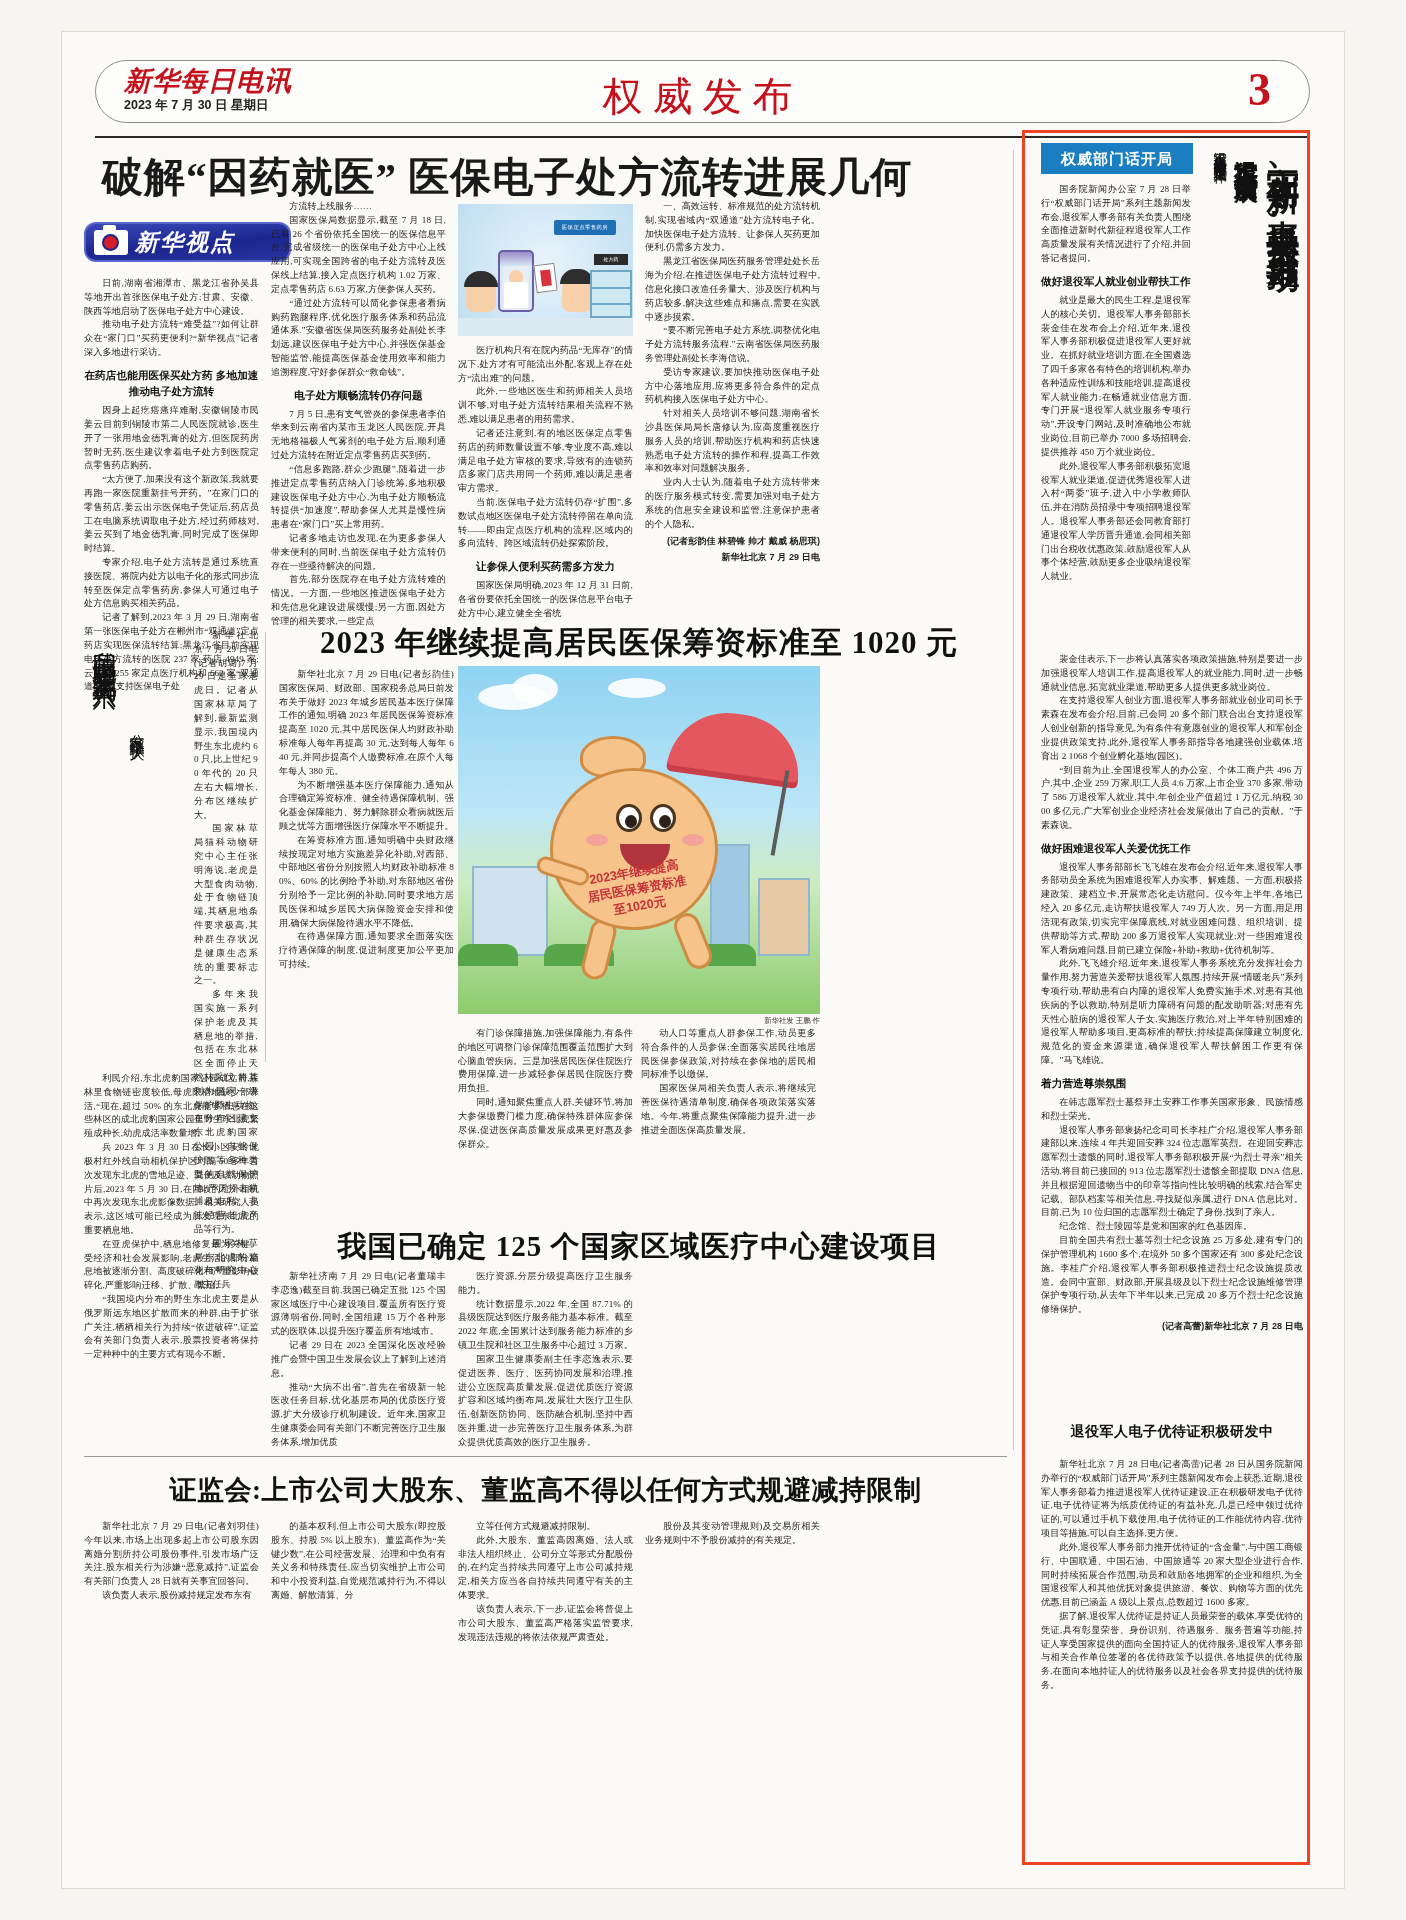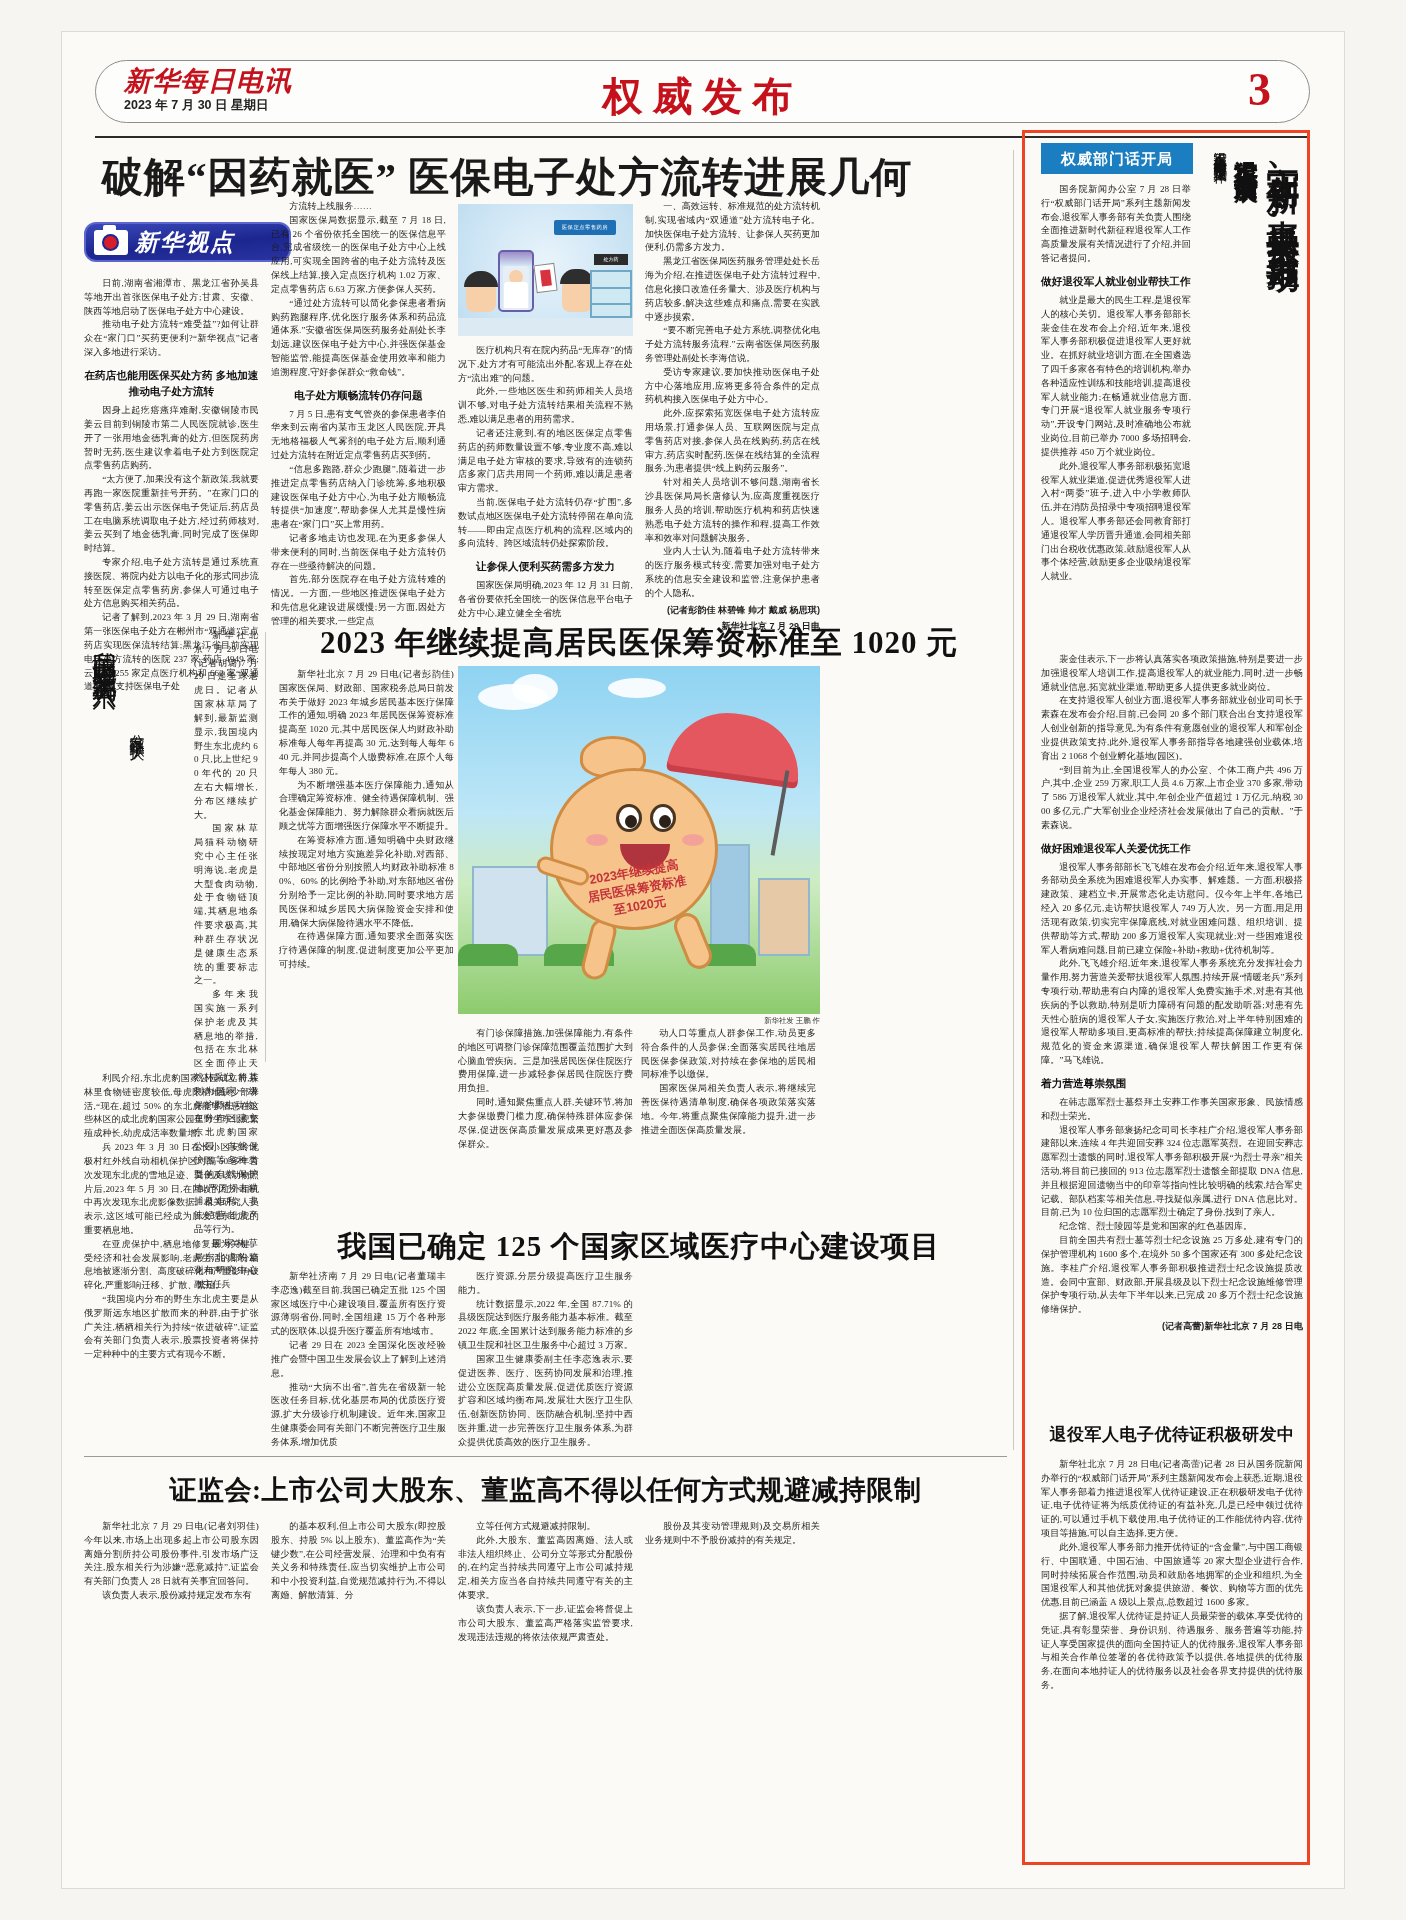--- a/index.html
+++ b/index.html
@@ -50,21 +50,21 @@
     font-family: "Liberation Sans", sans-serif;
     font-weight: bold;
     margin-top: 2px;
     white-space: nowrap;
   }
   .mast-title {
     position: absolute; left: 0; right: 0; top: 8px;
     text-align: center;
     color: #c4111b;
     font-size: 40px;
-    font-weight: bold;
+    font-weight: normal;
     letter-spacing: 10px;
     font-family: "Liberation Serif", serif;
   }
   .mast-page {
     position: absolute; right: 38px; top: 2px;
     color: #c4111b;
     font-size: 46px;
     font-weight: bold;
     font-family: "Liberation Serif", serif;
   }
@@ -254,21 +254,21 @@
     font-size: 13.5px; color: #111;
     letter-spacing: 1px; line-height: 1.1;
     margin-right: 6px; height: 400px;
     font-family: "Liberation Sans", sans-serif;
   }
   .rb-c1 { position: absolute; left: 16px; top: 50px;  width: 150px; }
   .rb-c2 { position: absolute; left: 16px; top: 520px; width: 262px; }
 
   .rb-title2 {
     position: absolute; left: 16px; top: 1290px; width: 262px;
-    font-size: 17px; font-weight: bold; text-align: center;
+    font-size: 14px; font-weight: bold; text-align: center;
     color: #111; letter-spacing: 0.5px;
     font-family: "Liberation Serif", serif;
     white-space: nowrap;
   }
   .rb-c3 { position: absolute; left: 16px; top: 1325px; width: 262px; }
 
   
   .a2-vhead {
     position: absolute; left: 26px; top: 600px;
     display: flex; flex-direction: row;
@@ -462,21 +462,20 @@
       <p>当前,医保电子处方流转仍存“扩围”,多数试点地区医保电子处方流转停留在单向流转——即由定点医疗机构的流程,区域内的多向流转、跨区域流转仍处探索阶段。</p>
       <div class="sub-head">让参保人便利买药需多方发力</div>
       <p>国家医保局明确,2023 年 12 月 31 日前,各省份要依托全国统一的医保信息平台电子处方中心,建立健全全省统</p>
     </div>
 
     <div class="a1-c4 col-text">
       <p>一、高效运转、标准规范的处方流转机制,实现省域内“双通道”处方流转电子化。加快医保电子处方流转、让参保人买药更加便利,仍需多方发力。</p>
       <p>黑龙江省医保局医药服务管理处处长岳海为介绍,在推进医保电子处方流转过程中,信息化接口改造任务量大、涉及医疗机构与药店较多,解决这些难点和痛点,需要在实践中逐步摸索。</p>
       <p>“要不断完善电子处方系统,调整优化电子处方流转服务流程.”云南省医保局医药服务管理处副处长李海信说。</p>
       <p>受访专家建议,要加快推动医保电子处方中心落地应用,应将更多符合条件的定点药机构接入医保电子处方中心。</p>
-      <p>此外,应探索拓宽医保电子处方流转应用场景,打通参保人员、互联网医院与定点零售药店对接,参保人员在线购药,药店在线审方,药店实时配药,医保在线结算的全流程服务,为患者提供“线上购药云服务”。</p>
       <p>针对相关人员培训不够问题,湖南省长沙县医保局局长唐修认为,应高度重视医疗服务人员的培训,帮助医疗机构和药店快速熟悉电子处方流转的操作和程,提高工作效率和效率对问题解决服务。</p>
       <p>业内人士认为,随着电子处方流转带来的医疗服务模式转变,需要加强对电子处方系统的信息安全建设和监管,注意保护患者的个人隐私。</p>
       <div class="byline">(记者彭韵佳 林碧锋 帅才 戴威 杨思琪)</div>
       <div class="byline">新华社北京 7 月 29 日电</div>
     </div>
 
     <div class="a2-vhead">
       <div class="a2-v1">我国境内野生东北虎约六十只</div>
       <div class="a2-v2">分布区继续扩大</div>
     </div>

